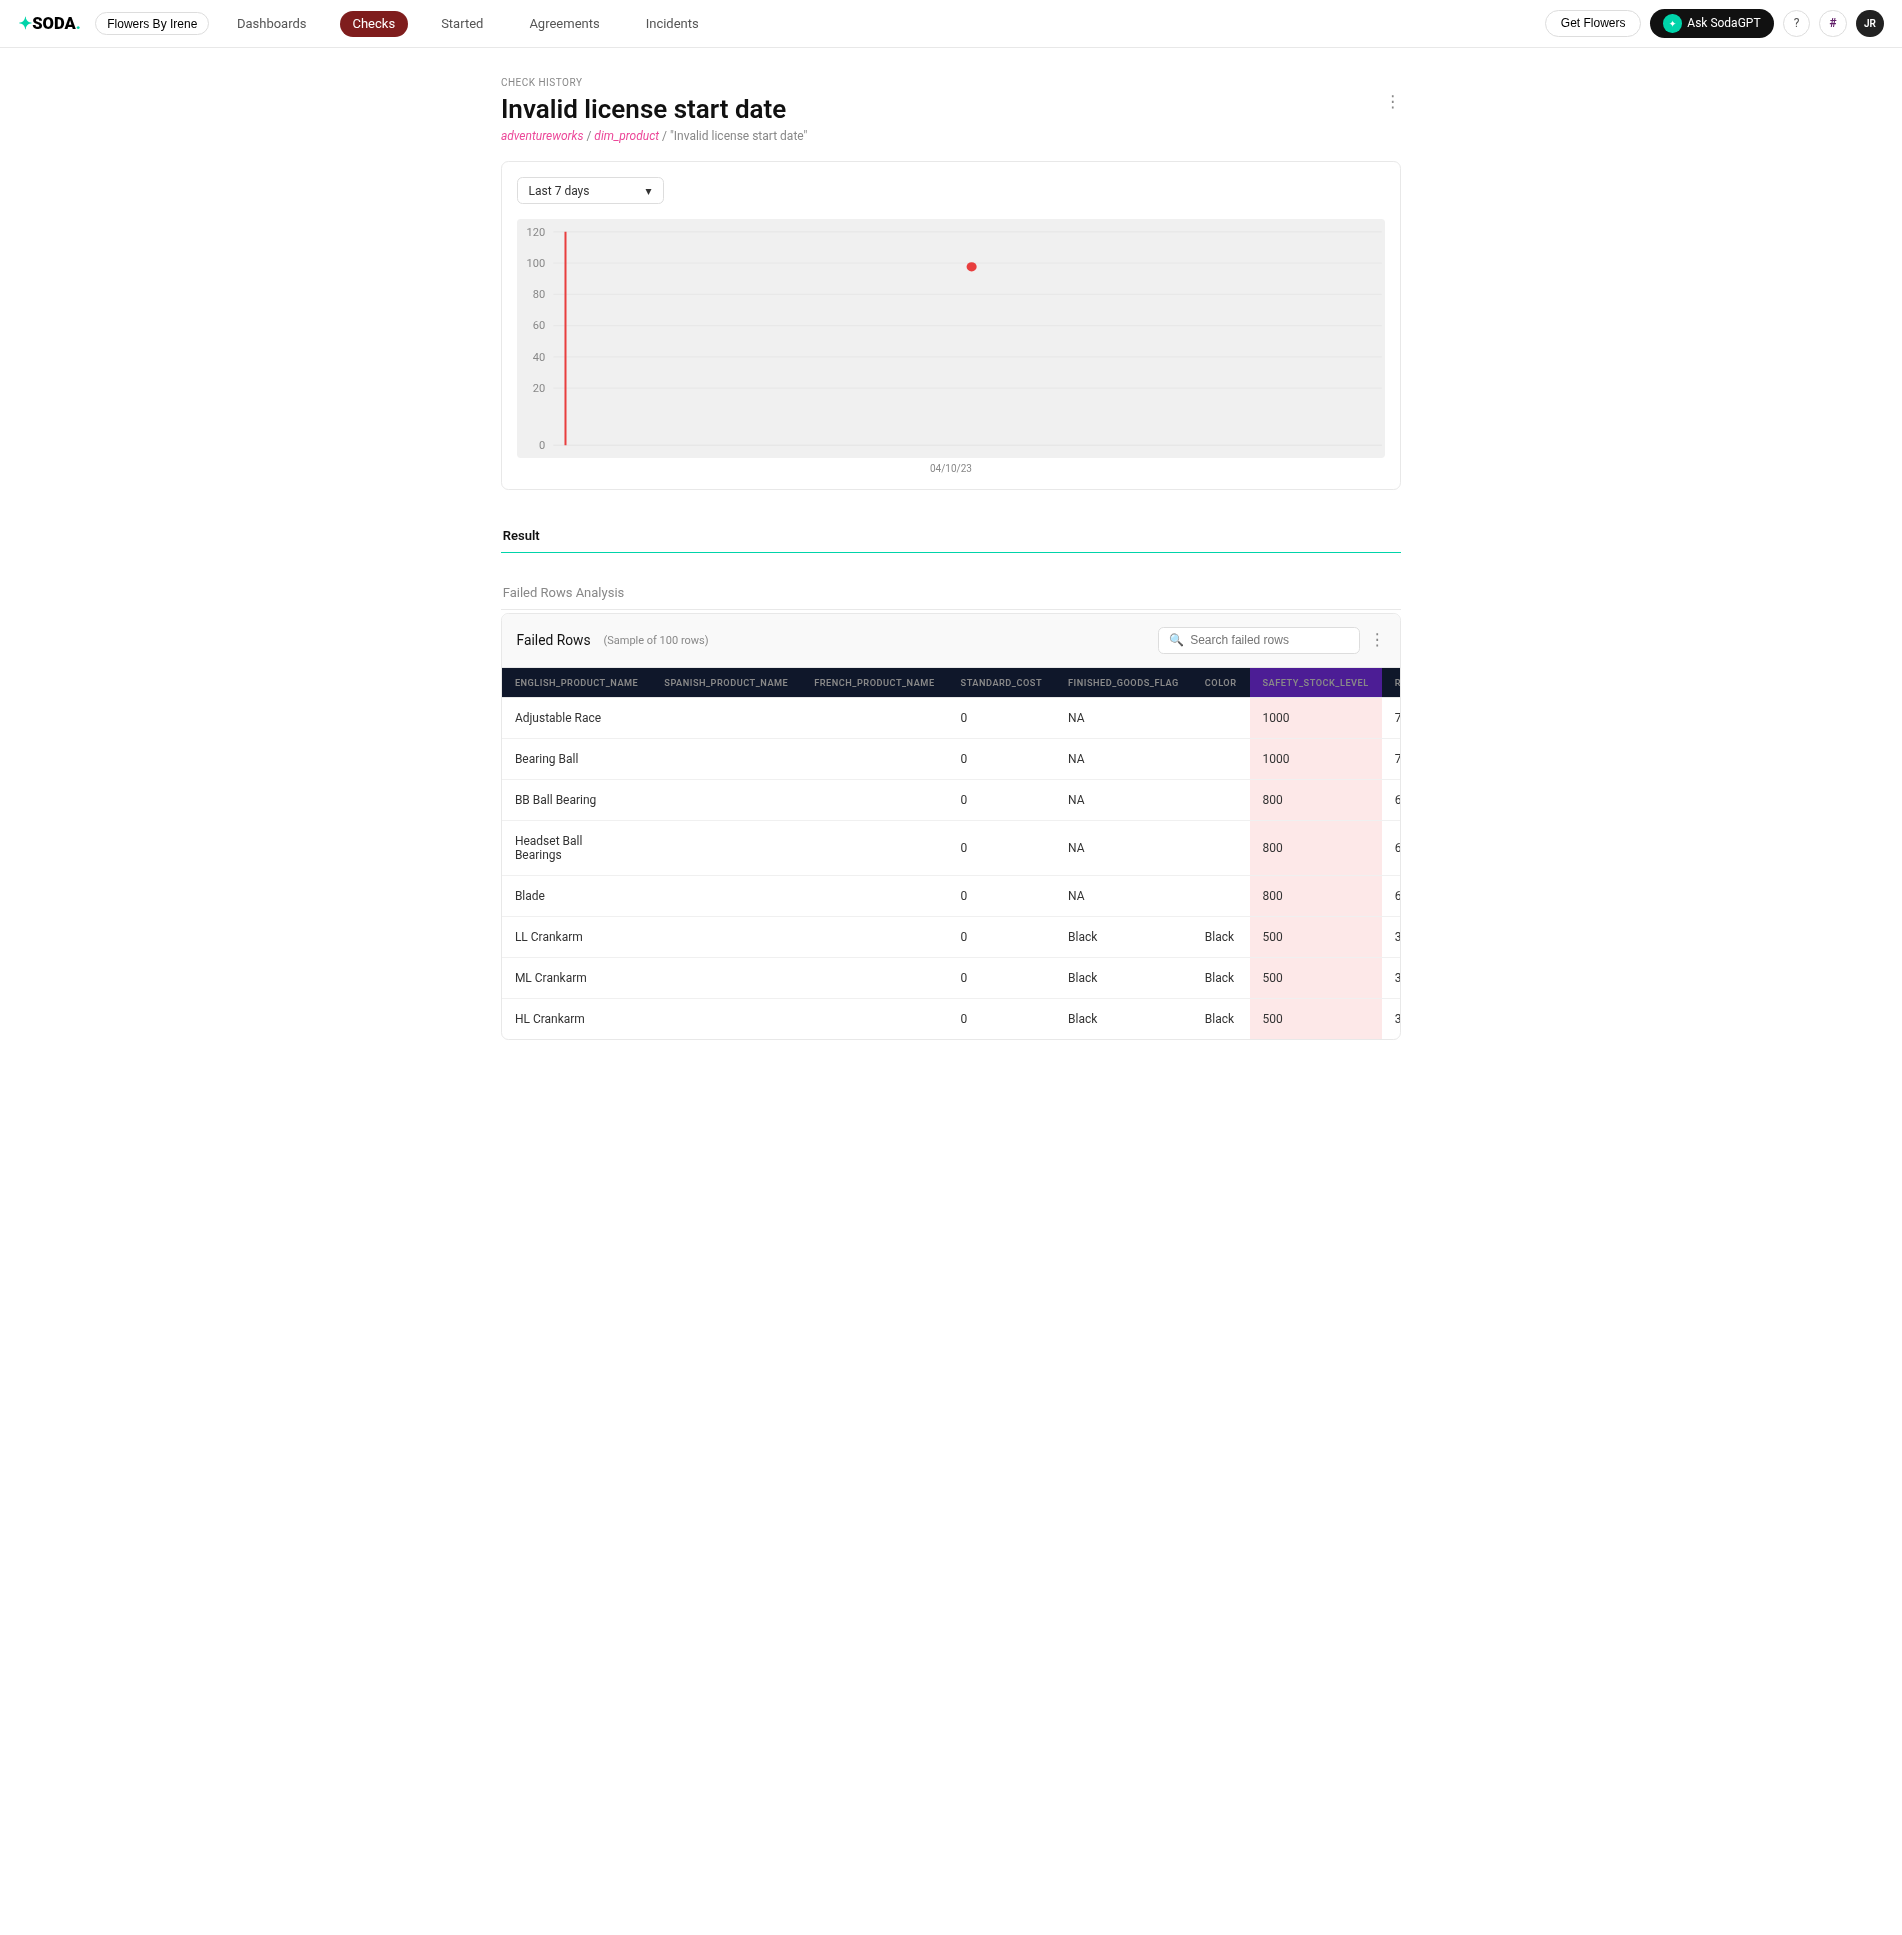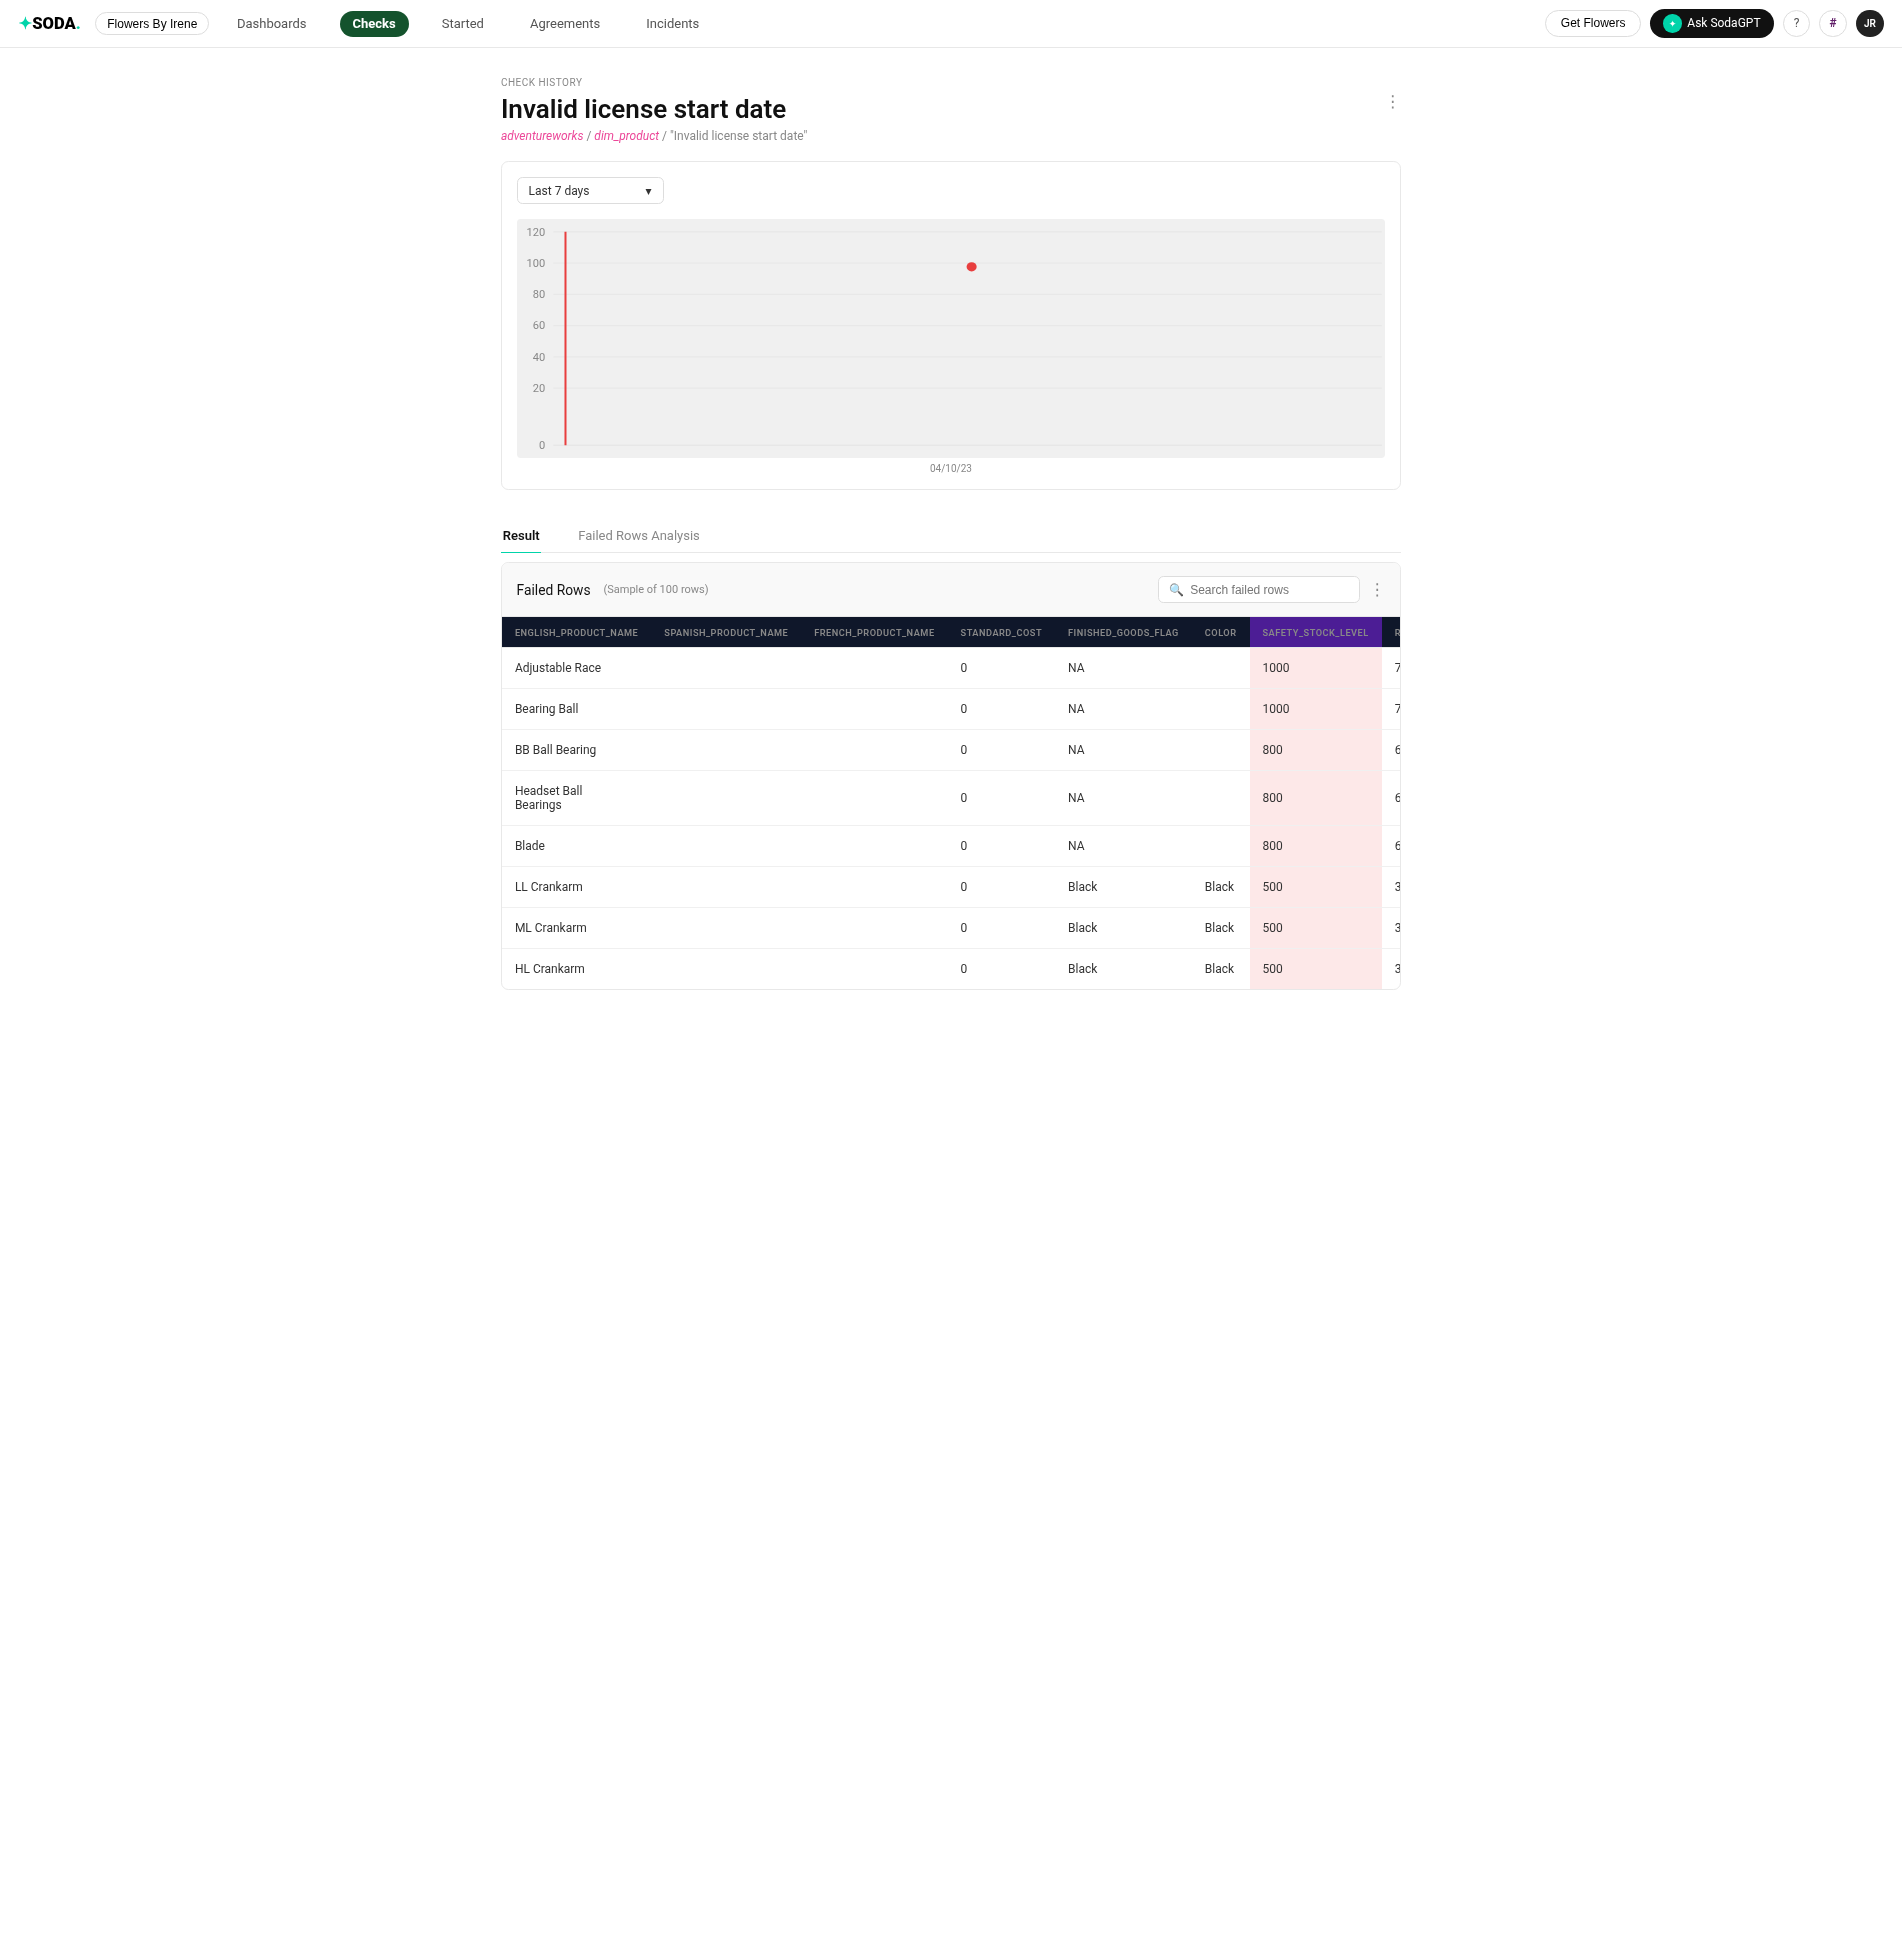--- a/index.html
+++ b/index.html
@@ -14,21 +14,21 @@
     .logo span { color: #00d4aa; }
     .org-badge {
       border: 0.9px solid #ddd; border-radius: 18.4px; padding: 3.7px 11px;
       font-size: 12px; cursor: pointer; background: #fff;
     }
     .nav-items { display: flex; gap: 20px; margin-left: 7.3px; }
     .nav-item {
       padding: 5.5px 13px; border-radius: 18.4px; font-size: 13px;
       cursor: pointer; color: #555;
     }
-    .nav-item.active { background: #14532d; color: #fff; font-weight: 700; }
+    .nav-item.active { background: #7f1d1d; color: #fff; font-weight: 400; }
     .nav-right { margin-left: auto; display: flex; align-items: center; gap: 9.2px; }
     .get-started-btn {
       padding: 5.5px 14.7px; border: 0.9px solid #ddd; border-radius: 18.4px;
       font-size: 12px; cursor: pointer; background: #fff;
     }
     .ask-soda-btn {
       display: flex; align-items: center; gap: 5.5px;
       background: #111; color: #fff; padding: 5.5px 13px;
       border-radius: 18.4px; font-size: 12px; cursor: pointer;
     }
@@ -73,21 +73,21 @@
       background: #f0f0f0; border-radius: 3.7px; position: relative;
       height: 239px; overflow: hidden;
     }
     .chart-svg { width: 100%; height: 100%; }
     .chart-x-label { text-align: center; font-size: 10px; color: #888; margin-top: 5.5px; }
 
     
     .three-dots { cursor: pointer; color: #888; font-size: 16.5px; line-height: 1; }
 
     
-    .tabs { display: flex; gap: 35px; margin-bottom: 9px; border-bottom: 0.9px solid #e8e8e8; }
+    .tabs { display: flex; gap: 23px; margin-bottom: 3px; border-bottom: 0.9px solid #e8e8e8; flex-direction: column; }
     .tab {
       padding: 9.2px 1.8px; font-size: 13px; cursor: pointer; color: #888;
       border-bottom: 1.8px solid transparent; margin-bottom: -0.9px;
     }
     .tab.active { color: #111; font-weight: 600; border-bottom: 1.8px solid #00d4aa; }
 
     
     .table-section { border: 0.9px solid #e8e8e8; border-radius: 7.3px; overflow: hidden; }
     .table-header {
       display: flex; align-items: center; padding: 13px 14.7px;

